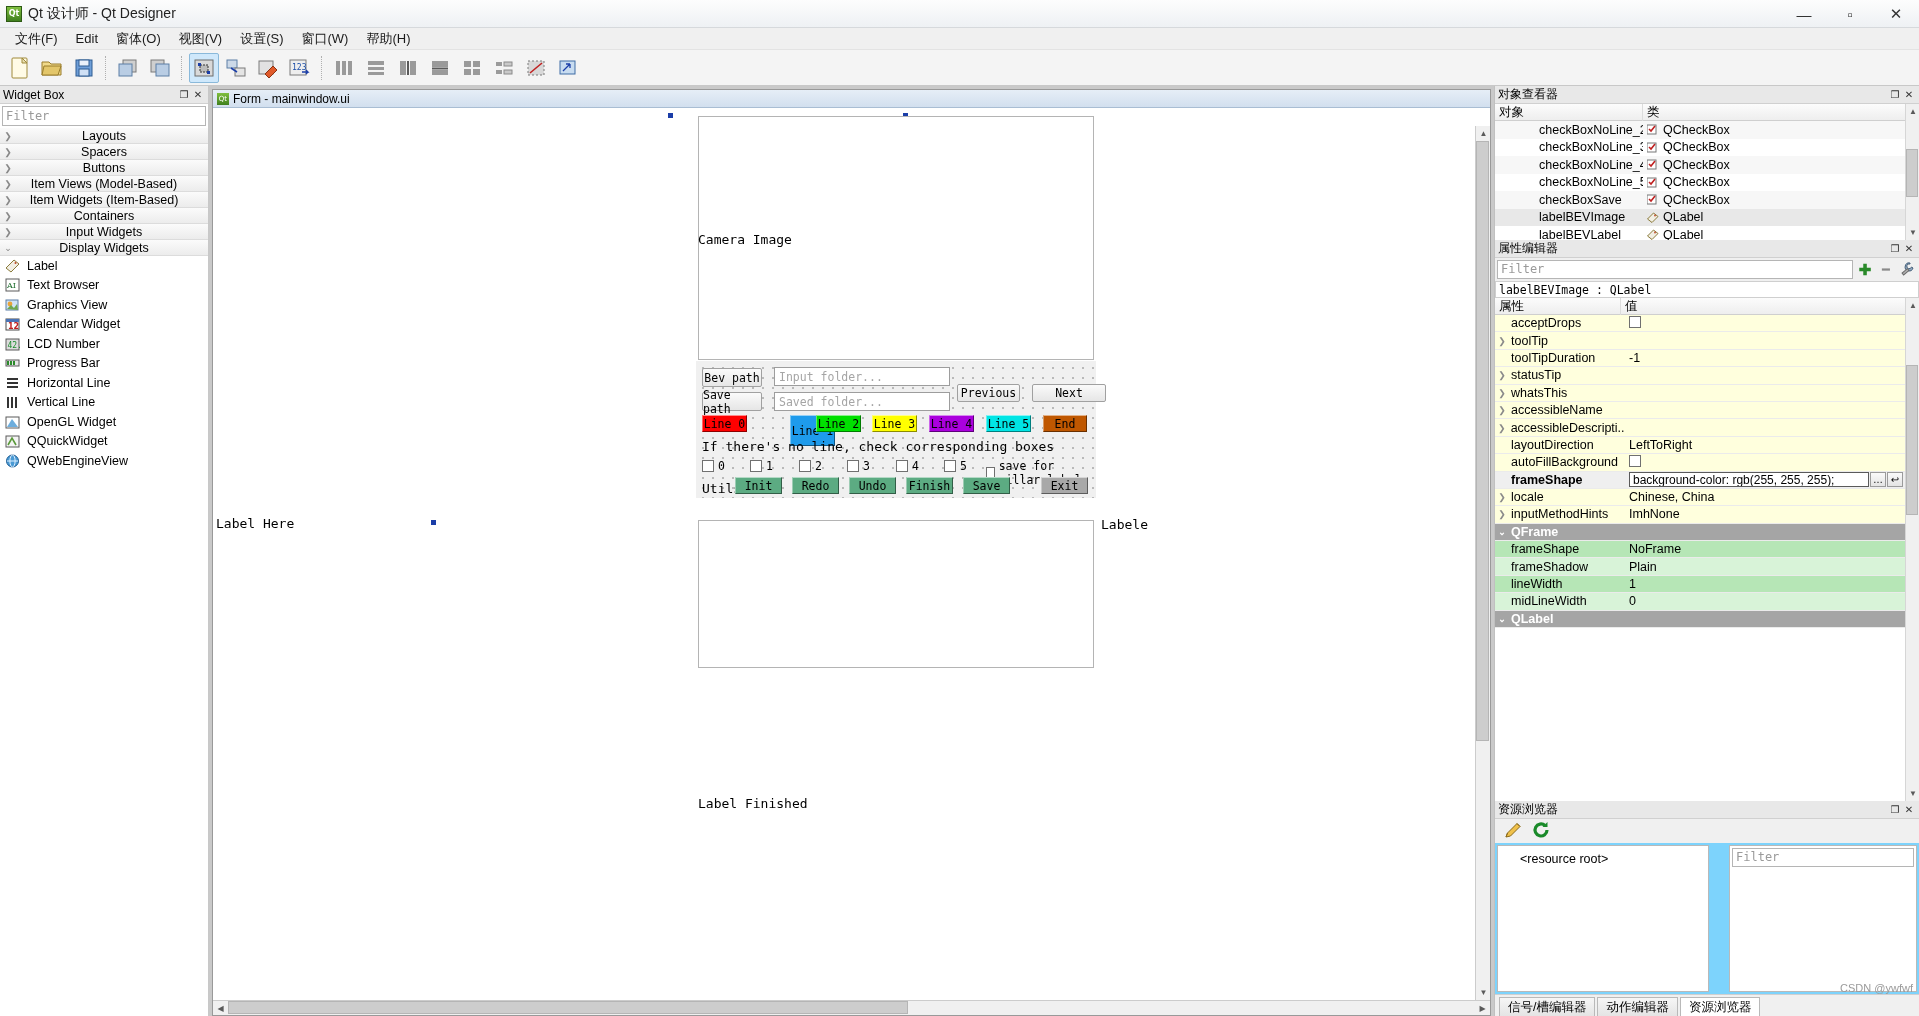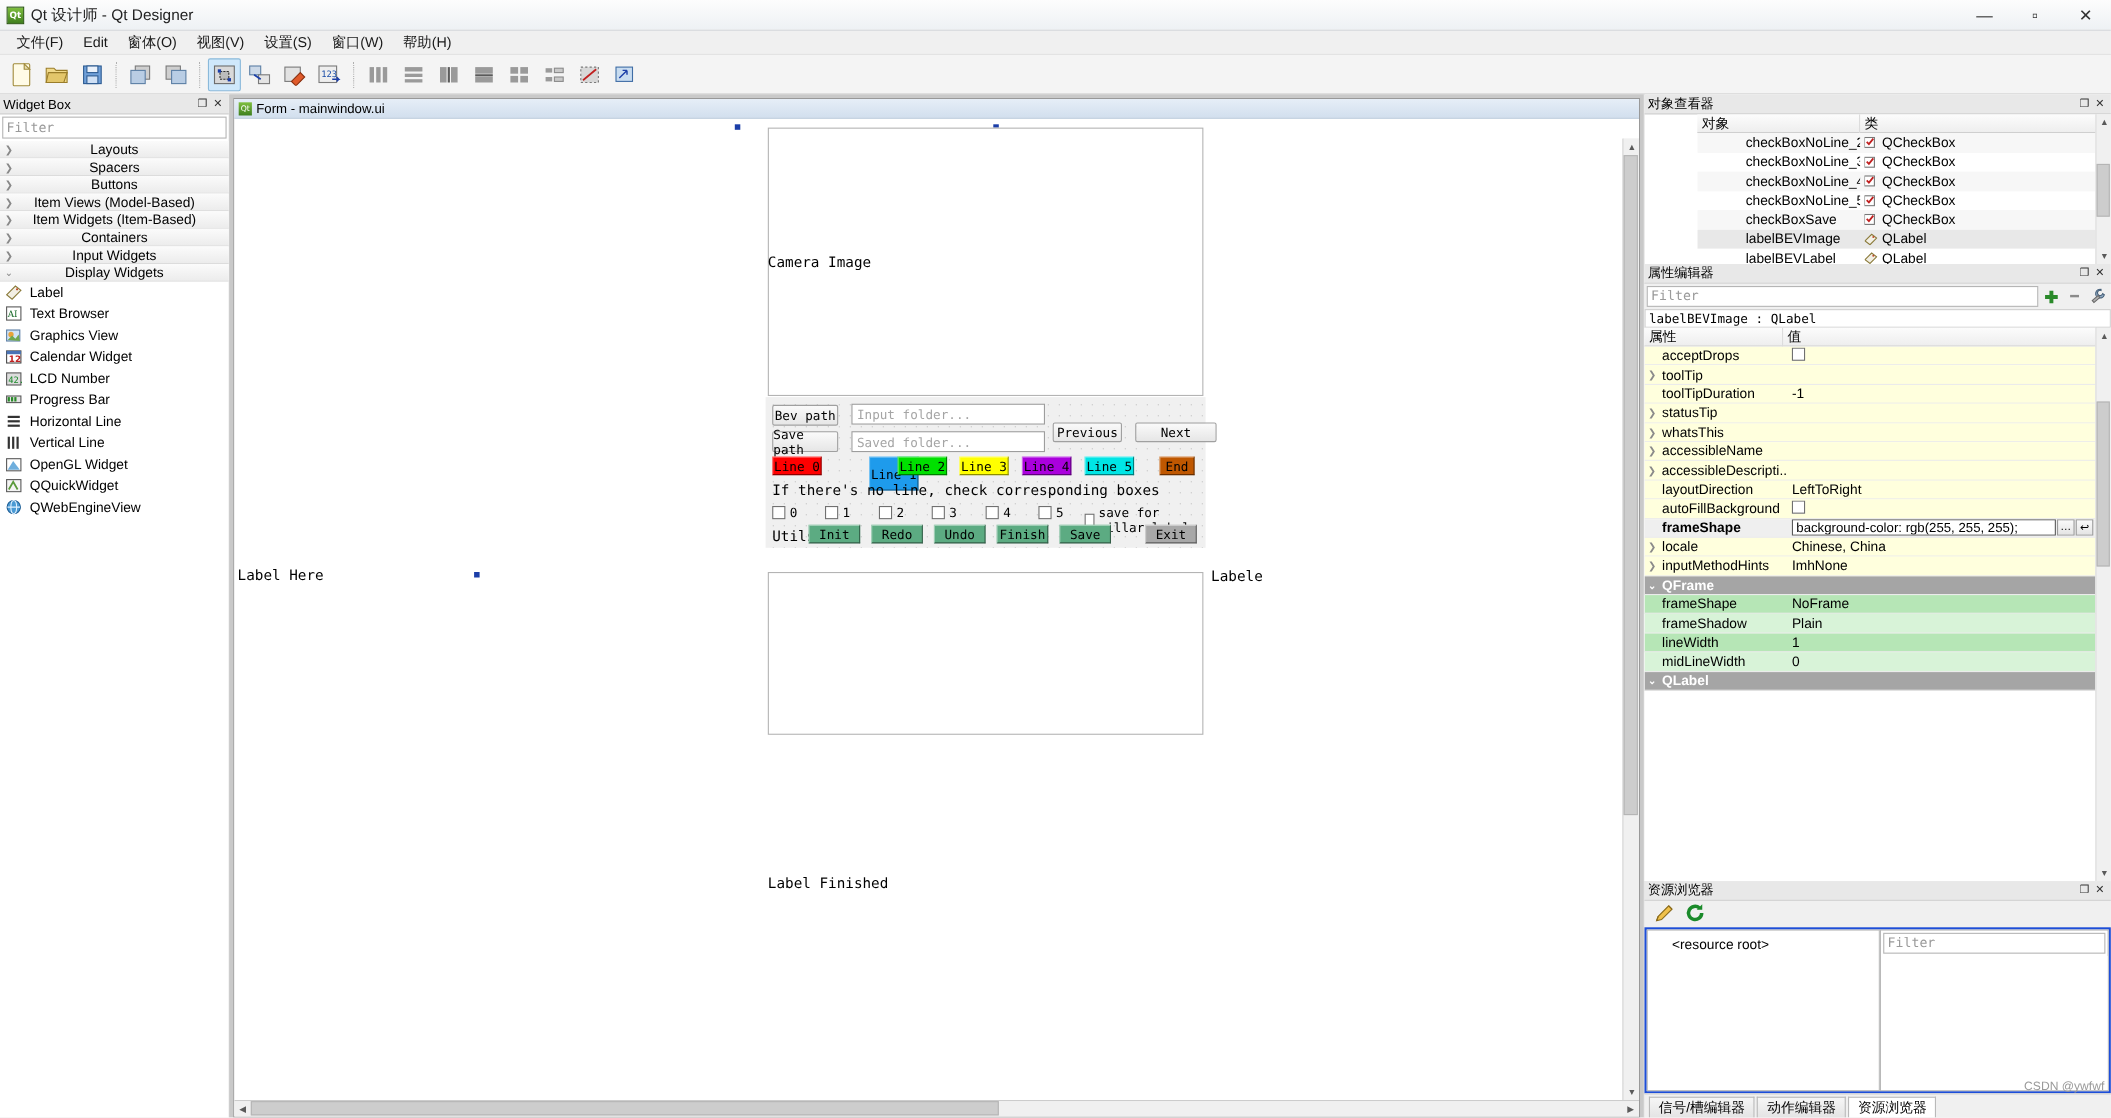--- a/index.html
+++ b/index.html
@@ -243,21 +243,21 @@
   .pe-row.g1 { background: #b6e6b6; }
   .pe-row.g2 { background: #d8f3d8; }
   .pchk { width: 12px; height: 12px; border: 1px solid #707070; background: #fff; display:inline-block; }
   .pe-edit { border: 1px solid #5a5a5a; background: #fff; height: 15px; display: flex;
              align-items: center; padding-left: 3px; font-size: 12px; overflow: hidden; }
   .pe-btnsm { width: 16px; height: 15px; border: 1px solid #9b9b9b;
               background: linear-gradient(#fafafa,#e4e4e4); font-size: 10px;
               display: flex; align-items: center; justify-content: center; }
   
   #rb-toolbar { height: 24px; display: flex; align-items: center; gap: 8px; padding-left: 8px; background:#f0f0f0; }
-  #rb-body { flex: 1; display: flex; gap: 0; padding: 2px; background: #1d4ed8; }
+  #rb-body { flex: 1; display: flex; gap: 20px; padding: 2px; background: #7dd3fc; }
   .rb-pane { background: #fff; border: 1px solid #b9b9b9; }
   #rb-left { width: 212px; font-size: 12.5px; padding: 6px 0 0 22px; }
   #rb-right { flex: 1; display: flex; flex-direction: column; }
   #rb-filter { height: 19px; margin: 2px; border: 1px solid #b5b5b5; background: #fff;
                font-family: "DejaVu Sans Mono", monospace; font-size: 12px; color: #9a9a9a;
                padding: 0 3px; line-height: 17px; }
   
   #bottom-tabs { height: 22px; display: flex; align-items: flex-end; background: #f0f0f0;
                  padding-left: 4px; border-top: 1px solid #d0d0d0; }
   .btab { height: 19px; padding: 0 8px; font-size: 12.5px;
@@ -587,21 +587,21 @@
           <div class="qbtn" style="left:336px;top:23px;width:74px;height:18px;">Next</div>
           <div class="qbtn" style="left:6px;top:31px;width:60px;height:19px;">Save path</div>
           <div class="qline" style="left:78px;top:31px;width:176px;height:19px;">Saved folder...</div>
 
           <div class="cbtn" style="left:6px;top:54px;width:45px;height:17px;background:#ff0000;color:#000;">Line 0</div>
           <div class="cbtn" style="left:62px;top:54px;width:45px;height:31px;background:#1e9bec;color:#000;margin-left:32px;">Line 1</div>
           <div class="cbtn" style="left:120px;top:54px;width:45px;height:17px;background:#00e000;color:#000;">Line 2</div>
           <div class="cbtn" style="left:176px;top:54px;width:45px;height:17px;background:#ffff00;color:#000;">Line 3</div>
           <div class="cbtn" style="left:233px;top:54px;width:45px;height:17px;background:#aa00dd;color:#000;">Line 4</div>
           <div class="cbtn" style="left:290px;top:54px;width:45px;height:17px;background:#00e5e5;color:#000;">Line 5</div>
-          <div class="cbtn" style="left:358px;top:54px;width:32px;height:17px;background:#bf5700;color:#000;">End</div>
+          <div class="cbtn" style="left:347px;top:54px;width:44px;height:17px;background:#bf5700;color:#000;">End</div>
 
           <div class="plain-text" style="left:6px;top:78px;">If there's no line, check corresponding boxes</div>
 
           <div class="qcheck" style="left:6px;top:98px;">
             <span class="box"></span>
             <span>0</span>
           </div>
           <div class="qcheck" style="left:54px;top:98px;">
             <span class="box"></span>
             <span>1</span>
@@ -662,21 +662,21 @@
 
   <div id="right">
 
     <div class="panel" style="height:154px;">
       <div class="dock-title">
         <span class="t">对象查看器</span>
         <span class="dock-btn">❐</span>
         <span class="dock-btn">✕</span>
       </div>
       <div style="display:flex;flex:1;min-height:0;">
-        <div style="flex:1;display:flex;flex-direction:column;min-width:0;padding-left:48px;">
+        <div style="flex:1;display:flex;flex-direction:column;min-width:0;">
           <div class="tbl-head">
             <span class="c1">对象</span>
             <span class="c2">类</span>
           </div>
           <div style="flex:1;overflow:hidden;background:#fff;">
             <div class="oi-row alt">
               <span class="c1">checkBoxNoLine_2</span>
               <span class="c2">
                 <span class="tagico"><svg width="12" height="11" viewBox="0 0 12 11">
                       <rect x="0" y="1" width="9" height="9" fill="#fff" stroke="#777"></rect>

